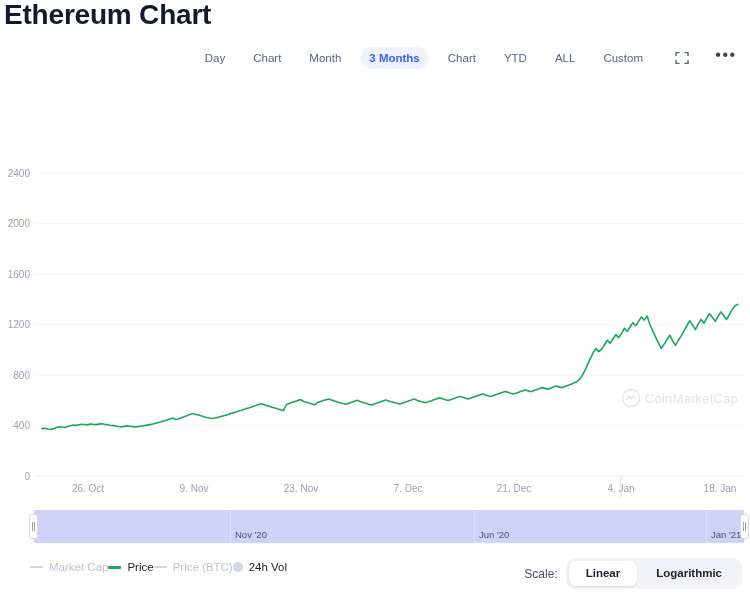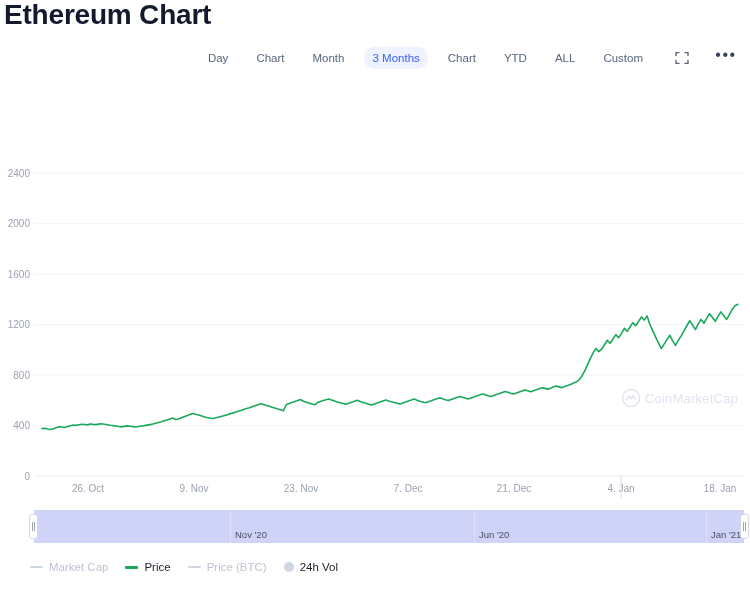--- a/index.html
+++ b/index.html
@@ -47,21 +47,21 @@
     cursor: pointer;
     white-space: nowrap;
     line-height: 14px;
     background: transparent;
     border: none;
     font-family: "Liberation Sans", sans-serif;
   }
   .range-btn.active {
     color: #3861FB;
     background: #EFF2FF;
-    font-weight: normal;
+    font-weight: bold;
   }
   .tool-icon {
     margin-left: 10px;
     width: 18px;
     height: 18px;
     display: flex;
     align-items: center;
     justify-content: center;
     cursor: pointer;
     color: #58667E;
@@ -182,21 +182,20 @@
     top: 556px;
     width: 750px;
     height: 36px;
   }
   #legend {
     position: absolute;
     left: 30px;
     top: 4px;
     display: flex;
     align-items: center;
-    gap: 17px;
   }
   .legend-item {
     display: flex;
     align-items: center;
     gap: 6px;
     cursor: pointer;
     font-size: 11.5px;
     line-height: 14px;
   }
   .legend-dash {
@@ -356,13 +355,20 @@
     <div class="legend-item">
       <span class="legend-dash"></span>
       <span class="legend-label">Price (BTC)</span>
     </div>
     <div class="legend-item active">
       <span class="legend-dot"></span>
       <span class="legend-label">24h Vol</span>
     </div>
   </div>
 
+  <div id="scale-control">
+    <span id="scale-label">Scale:</span>
+    <div id="scale-toggle">
+      <button class="scale-btn selected">Linear</button>
+      <button class="scale-btn">Logarithmic</button>
+    </div>
+  </div>
 </div>
 
 </body></html>

